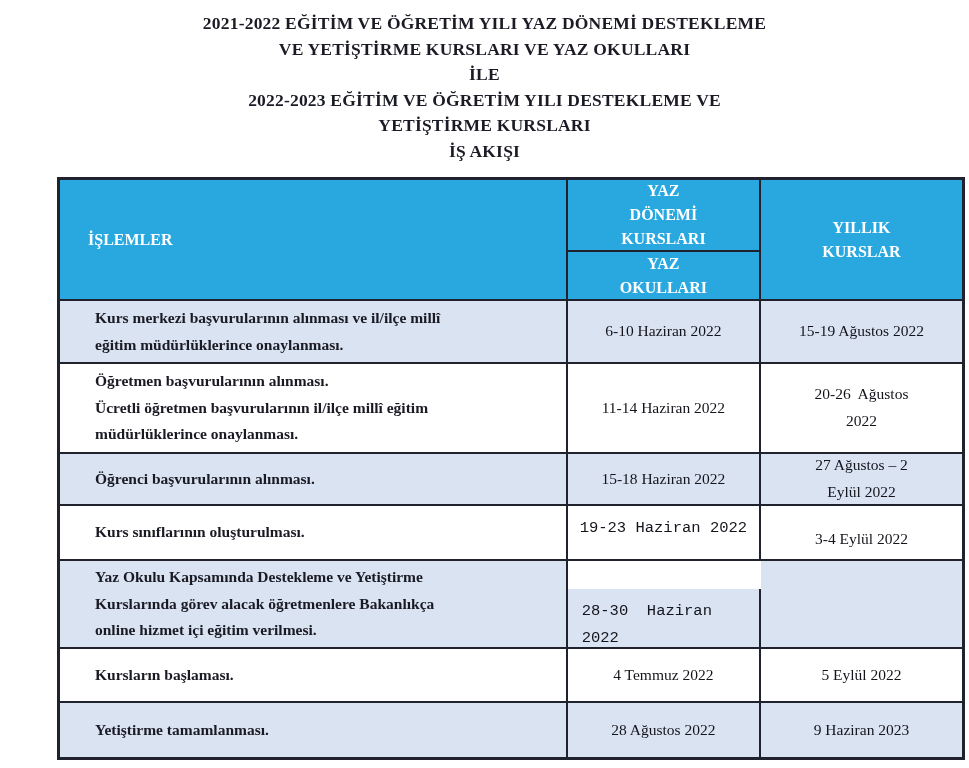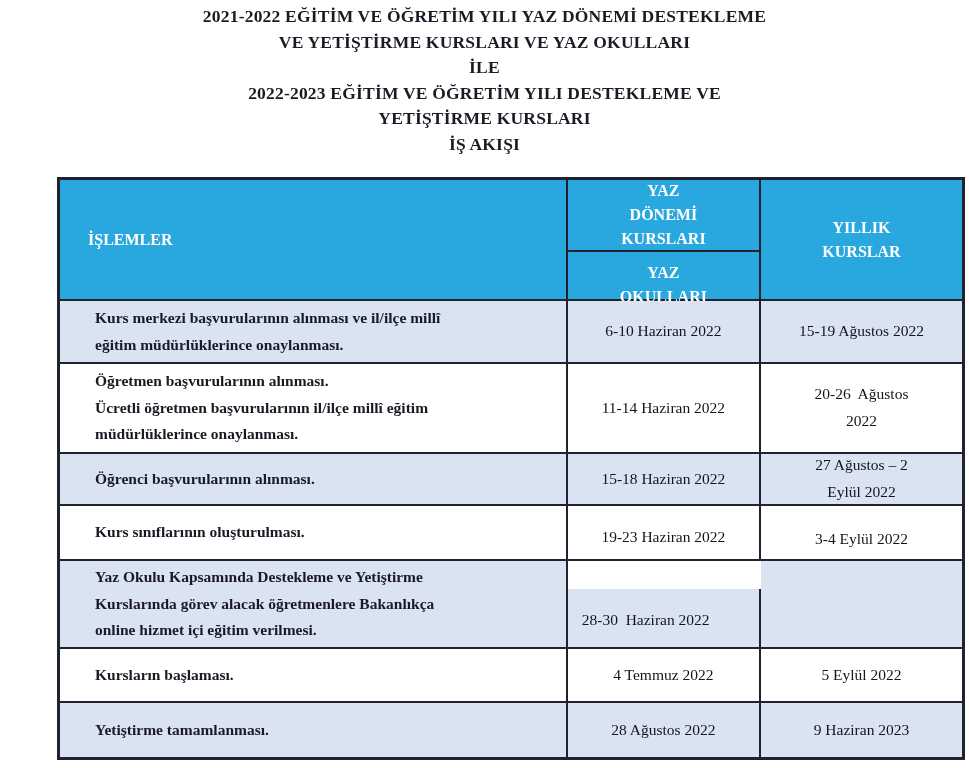--- a/index.html
+++ b/index.html
@@ -2,21 +2,21 @@
 <html><head>
 <meta charset="utf-8">
 <style>
   html,body{margin:0;padding:0;background:#ffffff;}
   body{
     width:969px;height:768px;position:relative;overflow:hidden;
     font-family:"Liberation Serif", serif;
   }
   
   .doc-title{
-    position:absolute;top:4px;left:0;width:100%;
+    position:absolute;top:11px;left:0;width:100%;
     text-align:center;font-weight:bold;font-size:17.5px;line-height:25.5px;
     color:#1b1b26;letter-spacing:.2px;
   }
   
   .tbl{
     position:absolute;left:57px;top:177px;width:908px;
     border-left:3px solid #20222e;border-top:3px solid #20222e;
     border-right:1px solid #20222e;border-bottom:1px solid #20222e;
     box-sizing:border-box;background:#ffffff;
   }
@@ -31,36 +31,36 @@
   .c1{width:515px;justify-content:flex-start;padding:2px 12px 2px 35px;font-weight:bold;color:#1a1a24;}
   .c2{width:196px;justify-content:center;text-align:center;padding:2px 6px;}
   .c3{width:206px;justify-content:center;text-align:center;padding:2px 6px;}
   .shaded .cell{background:#dae3f1;}
   .plain .cell{background:#ffffff;}
   
   .hrow .cell, .hsplit{background:#29a8e0;color:#ffffff;font-weight:bold;font-size:16px;line-height:24px;}
   .hrow .c1{color:#ffffff;padding-left:28px;}
   .hsplit{
     width:196px;box-sizing:border-box;border-right:2px solid #20222e;border-bottom:2px solid #20222e;
-    display:flex;flex-direction:column;text-align:center;gap:9px;
+    display:flex;flex-direction:column;text-align:center;
   }
   .hc{box-sizing:border-box;display:flex;align-items:center;justify-content:center;white-space:pre-line;width:100%;}
   .hc-top{height:72px;border-bottom:2px solid #20222e;}
   .hc-bot{height:47px;}
   
   .rh-head{height:121px;}
   .rh-1{height:63px;border-radius:12px;}
   .rh-2{height:90px;}
   .rh-3{height:52px;}
   .rh-4{height:55px;}
   .rh-5{height:88px;}
   .rh-6{height:54px;}
   .rh-7{height:56px;}
   
-  .va-top{align-items:flex-start;padding-top:18px;}
+  .va-top{align-items:flex-start;padding-top:9px;font-family:Liberation Mono, monospace;}
   .va-low{padding-top:16px;}
   .h-left{justify-content:flex-start;text-align:left;padding-left:14px;margin-top:28px;}
 </style>
 </head>
 <body>
 
 <div class="doc-title">
   <div>2021-2022 EĞİTİM VE ÖĞRETİM YILI YAZ DÖNEMİ DESTEKLEME</div>
   <div>VE YETİŞTİRME KURSLARI VE YAZ OKULLARI</div>
   <div>İLE</div>

